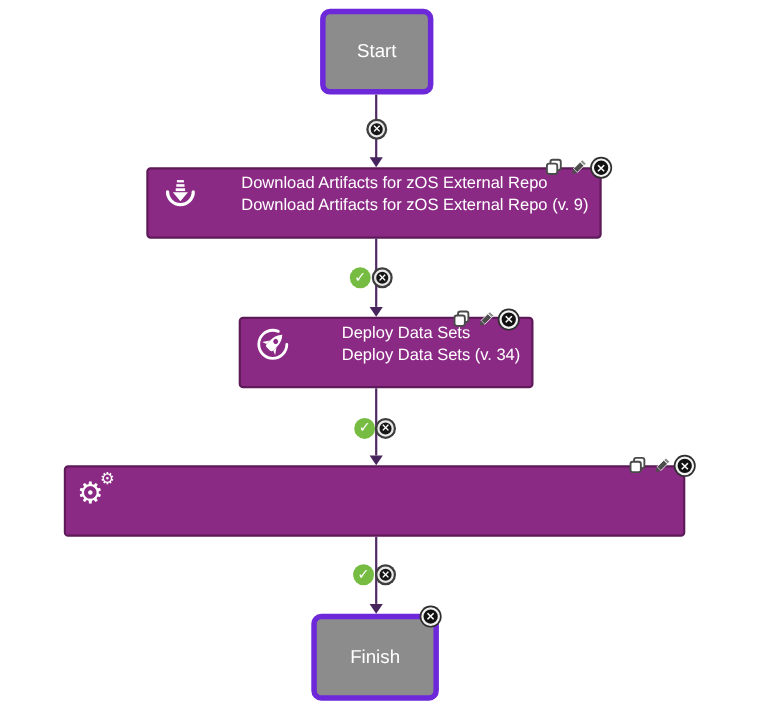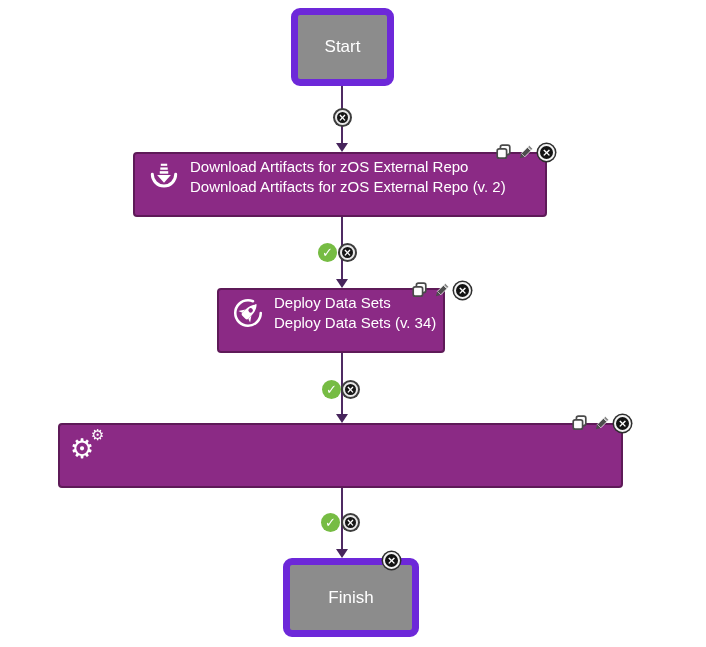--- a/index.html
+++ b/index.html
@@ -2,29 +2,30 @@
 <html><head>
 <meta charset="utf-8">
 <style>
   html,body{margin:0;padding:0;background:#ffffff;}
   #canvas{
     position:relative;width:706px;height:647px;background:#ffffff;overflow:hidden;
     font-family:"Liberation Sans",sans-serif;
   }
   
   .terminal{
-    position:absolute;background:#8c8c8c;border:7px solid #6d28d9;border-radius:9px;
+    position:absolute;background:#8c8c8c;border:5px solid #6d28d9;border-radius:9px;
     display:flex;align-items:center;justify-content:center;color:#ffffff;font-size:17px;
     box-sizing:border-box;
   }
   
   .step{
     position:absolute;background:#8b2a85;border:2px solid #5e1a58;border-radius:4px;
     display:flex;align-items:center;color:#ffffff;box-sizing:border-box;
     padding:0 10px 15px 12px;
+    justify-content:space-between;
   }
   .step-icon{width:34px;height:34px;flex:0 0 34px;margin-right:9px;position:relative;}
   .step-text{display:flex;flex-direction:column;justify-content:center;}
   .step-text div{font-size:15px;line-height:20px;white-space:nowrap;}
   
   .gear-big{position:absolute;left:-2px;top:4px;font-family:"DejaVu Sans",sans-serif;font-size:27px;color:#fff;line-height:27px;}
   .gear-small{position:absolute;left:19px;top:-3px;font-family:"DejaVu Sans",sans-serif;font-size:15px;color:#fff;line-height:15px;}
   
   .conn-line{position:absolute;width:2px;background:#4f2a63;}
   .conn-arrow{
@@ -74,21 +75,21 @@
       <svg width="34" height="34" viewBox="0 0 32 32">
         <path d="M5 13.5 a11 11 0 0 0 22 0" fill="none" stroke="#ffffff" stroke-width="2.8" stroke-linecap="round"></path>
         <rect x="13" y="3.5" width="6" height="2" fill="#ffffff"></rect>
         <rect x="12.5" y="7" width="7" height="2.2" fill="#ffffff"></rect>
         <rect x="12" y="10.5" width="8" height="2.4" fill="#ffffff"></rect>
         <path d="M9.5 14 h13 L16 21.5 Z" fill="#ffffff"></path>
       </svg>
     </span>
     <div class="step-text">
       <div>Download Artifacts for zOS External Repo</div>
-      <div>Download Artifacts for zOS External Repo (v. 2)</div>
+      <div>Download Artifacts for zOS External Repo (v. 9)</div>
     </div>
   </div>
 
   <div class="actions" style="left:495px;top:142px">
     <span class="act">
       <svg width="18" height="18" viewBox="0 0 18 18">
         <rect x="5.4" y="2.2" width="9.4" height="9.4" rx="2" fill="#fdfdfd" stroke="#4a4a4a" stroke-width="1.7"></rect>
         <rect x="2.2" y="5.8" width="9.4" height="9.4" rx="2" fill="#fdfdfd" stroke="#4a4a4a" stroke-width="1.7"></rect>
       </svg>
     </span>
@@ -108,21 +109,21 @@
 
   <div class="conn-line" style="left:341px;top:217px;height:62px"></div>
   <div class="conn-arrow" style="left:336px;top:279px"></div>
   <div class="flag-check" style="left:318px;top:243px">
     <span>✓</span>
   </div>
   <div class="flag-x" style="left:340px;top:245px">
     <span>×</span>
   </div>
 
-  <div class="step" style="left:217px;top:288px;width:228px;height:65px">
+  <div class="step" style="left:217px;top:288px;width:268px;height:65px">
     <span class="step-icon">
       <svg width="34" height="34" viewBox="0 0 32 32">
         <circle cx="16" cy="16" r="12" fill="none" stroke="#ffffff" stroke-width="2.4" stroke-dasharray="61 14.4" stroke-linecap="round"></circle>
         <g transform="rotate(45 16 16)">
           <path d="M16 4.5 C18.8 7.5 20 11 20 15 L20 19.5 A2 2 0 0 1 18 21.5 L14 21.5 A2 2 0 0 1 12 19.5 L12 15 C12 11 13.2 7.5 16 4.5 Z" fill="#ffffff"></path>
           <circle cx="16" cy="12.5" r="2.1" fill="#8b2a85"></circle>
           <path d="M12 15.5 L8.2 21 L12 19.6 Z" fill="#ffffff"></path>
           <path d="M20 15.5 L23.8 21 L20 19.6 Z" fill="#ffffff"></path>
         </g>
       </svg>
@@ -193,20 +194,20 @@
 
   <div class="conn-line" style="left:341px;top:488px;height:61px"></div>
   <div class="conn-arrow" style="left:336px;top:549px"></div>
   <div class="flag-check" style="left:321px;top:513px">
     <span>✓</span>
   </div>
   <div class="flag-x" style="left:343px;top:515px">
     <span>×</span>
   </div>
 
-  <div class="terminal" style="left:283px;top:558px;width:136px;height:79px">
+  <div class="terminal" style="left:283px;top:558px;width:116px;height:79px">
     <span>Finish</span>
   </div>
   <div class="delete-btn" style="position:absolute;left:383px;top:552px">
     <span>×</span>
   </div>
 
 </div>
 
 </body></html>

